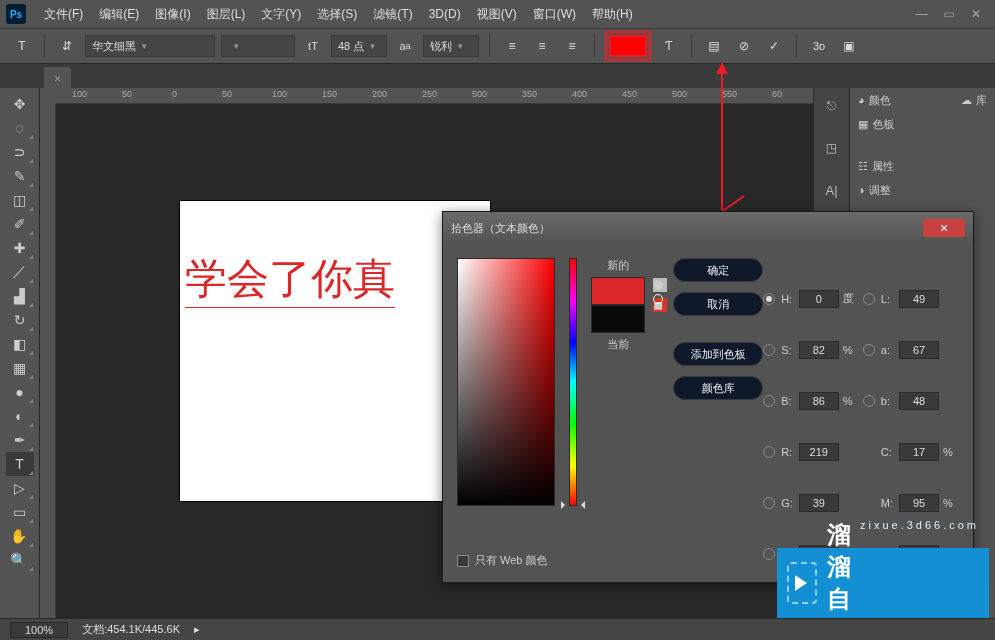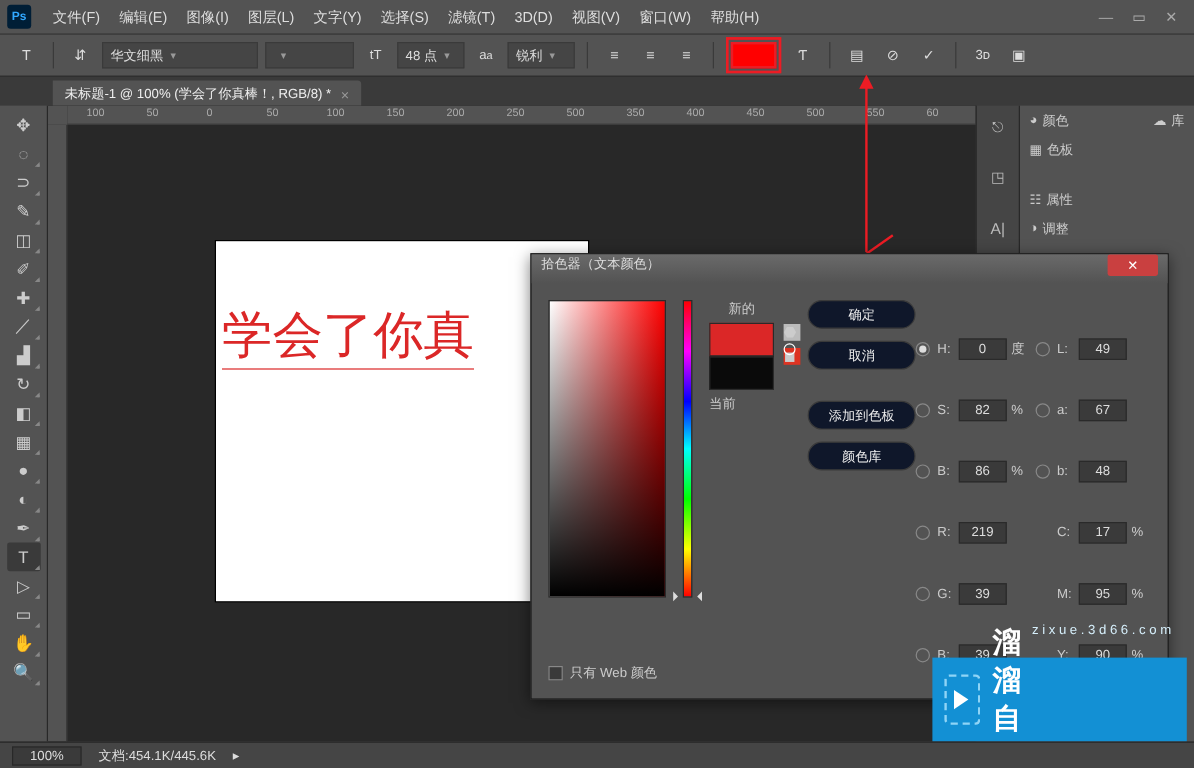--- a/index.html
+++ b/index.html
@@ -54,38 +54,38 @@
   .icon-strip { width: 36px; background: #454545; border-left: 1px solid #282828; display: flex; flex-direction: column; align-items: center; padding: 4px 0; gap: 2px; }
   .strip-icon { width: 28px; height: 28px; display: flex; align-items: center; justify-content: center; color: #bbb; cursor: pointer; border-radius: 2px; }
   .strip-sep { height: 10px; }
   .right-panels { width: 146px; background: #535353; border-left: 1px solid #282828; display: flex; flex-direction: column; }
   .panel-tabs { display: flex; align-items: center; height: 24px; padding: 0 4px; gap: 6px; }
   .panel-tab { display: flex; align-items: center; gap: 4px; font-size: 11px; color: #ccc; cursor: pointer; height: 20px; padding: 0 4px; }
   .panel-tab.lib { margin-left: auto; }
   
   
   .picker { position: absolute; left: 442px; top: 211px; width: 532px; height: 372px; background: #535353; border: 1px solid #1a1a1a; box-shadow: 0 3px 12px rgba(0,0,0,.5); }
-  .picker-title { height: 24px; background: linear-gradient(#6a6a6a,#535353); display: flex; align-items: flex-start; padding: 0 8px; font-size: 11px; color: #ddd; }
+  .picker-title { height: 24px; background: linear-gradient(#6a6a6a,#535353); display: flex; align-items: center; padding: 16px 8px; font-size: 11px; color: #ddd; }
   .picker-close { margin-left: auto; width: 42px; height: 18px; background: #c94040; color: #fff; display: flex; align-items: center; justify-content: center; font-size: 11px; border-radius: 2px; cursor: pointer; }
   .picker-body { display: flex; padding: 14px; gap: 14px; height: calc(100% - 24px); }
   .sat-field { width: 248px; height: 248px; position: relative; background: linear-gradient(to top, #000, transparent), linear-gradient(to right, #fff, #ff0000); border: 1px solid #2a2a2a; }
   .sat-cursor { position: absolute; width: 10px; height: 10px; border: 1px solid #fff; border-radius: 50%; left: 200px; top: 40px; transform: translate(-50%,-50%); }
   .hue-strip { width: 18px; height: 248px; background: linear-gradient(to bottom, #ff0000 0%, #ff00ff 17%, #0000ff 34%, #00ffff 50%, #00ff00 67%, #ffff00 84%, #ff0000 100%); border: 1px solid #2a2a2a; position: relative; }
   .hue-cursor { position: absolute; left: -5px; right: -5px; bottom: -4px; height: 8px; }
   .hue-cursor::before, .hue-cursor::after { content: ""; position: absolute; top: 0; border: 4px solid transparent; }
   .hue-cursor::before { left: -4px; border-left-color: #ddd; }
   .hue-cursor::after { right: -4px; border-right-color: #ddd; }
   .picker-right { flex: 1; display: flex; flex-direction: row; }
   .swatch-row { display: flex; gap: 6px; align-items: flex-start; }
   .swatch-stack { width: 54px; }
   .swatch-lbl { text-align: center; font-size: 11px; color: #ccc; margin-bottom: 4px; }
   .swatch-box { width: 54px; height: 28px; border: 1px solid #2a2a2a; }
   .swatch-new { background: #db2727; }
   .swatch-cur { background: #0a0a0a; }
-  .swatch-lbl2 { text-align: left; font-size: 11px; margin-top: 4px; }
+  .swatch-lbl2 { text-align: center; font-size: 11px; margin-top: 4px; }
   .warn-col { display: flex; flex-direction: column; gap: 6px; margin-top: 20px; margin-left: 2px; }
   .warn { width: 14px; height: 14px; }
   .btn-col { margin-left: auto; display: flex; flex-direction: column; gap: 10px; }
   .pbtn { width: 90px; height: 24px; background: #0f172a; border: 1px solid #3a3a3a; border-radius: 12px; display: flex; align-items: center; justify-content: center; font-size: 11px; color: #eee; cursor: pointer; }
   
   .fields { margin-top: 18px; display: grid; grid-template-columns: auto auto 40px auto auto auto 40px auto; gap: 6px 4px; align-items: center; font-size: 11px; }
   .fld-radio { width: 12px; height: 12px; border-radius: 50%; border: 1px solid #888; display: inline-block; }
   .fld-radio.on::after { content: ""; display: block; width: 6px; height: 6px; background: #ddd; border-radius: 50%; margin: 2px; }
   .fld-in { width: 40px; height: 18px; background: #3a3a3a; border: 1px solid #2a2a2a; color: #ddd; text-align: center; font-size: 11px; }
   .fld-lbl { color: #ccc; padding: 0 2px; }
@@ -155,21 +155,20 @@
   <div class="opt-icon">▤</div>
   <div class="opt-icon">⊘</div>
   <div class="opt-icon">✓</div>
   <div class="opt-sep"></div>
   <div class="opt-icon" style="font-size:11px">3ᴅ</div>
   <div class="opt-icon">▣</div>
 </div>
 
 <div class="tabbar">
   <div class="tab">
-    <span>未标题-1 @ 100% (学会了你真棒！, RGB/8) *</span>
     <span class="tab-close">×</span>
   </div>
 </div>
 
 <div class="workspace">
 
   <div class="toolbox">
     <div class="tool single">✥</div>
     <div class="tool">◌</div>
     <div class="tool">⊃</div>

